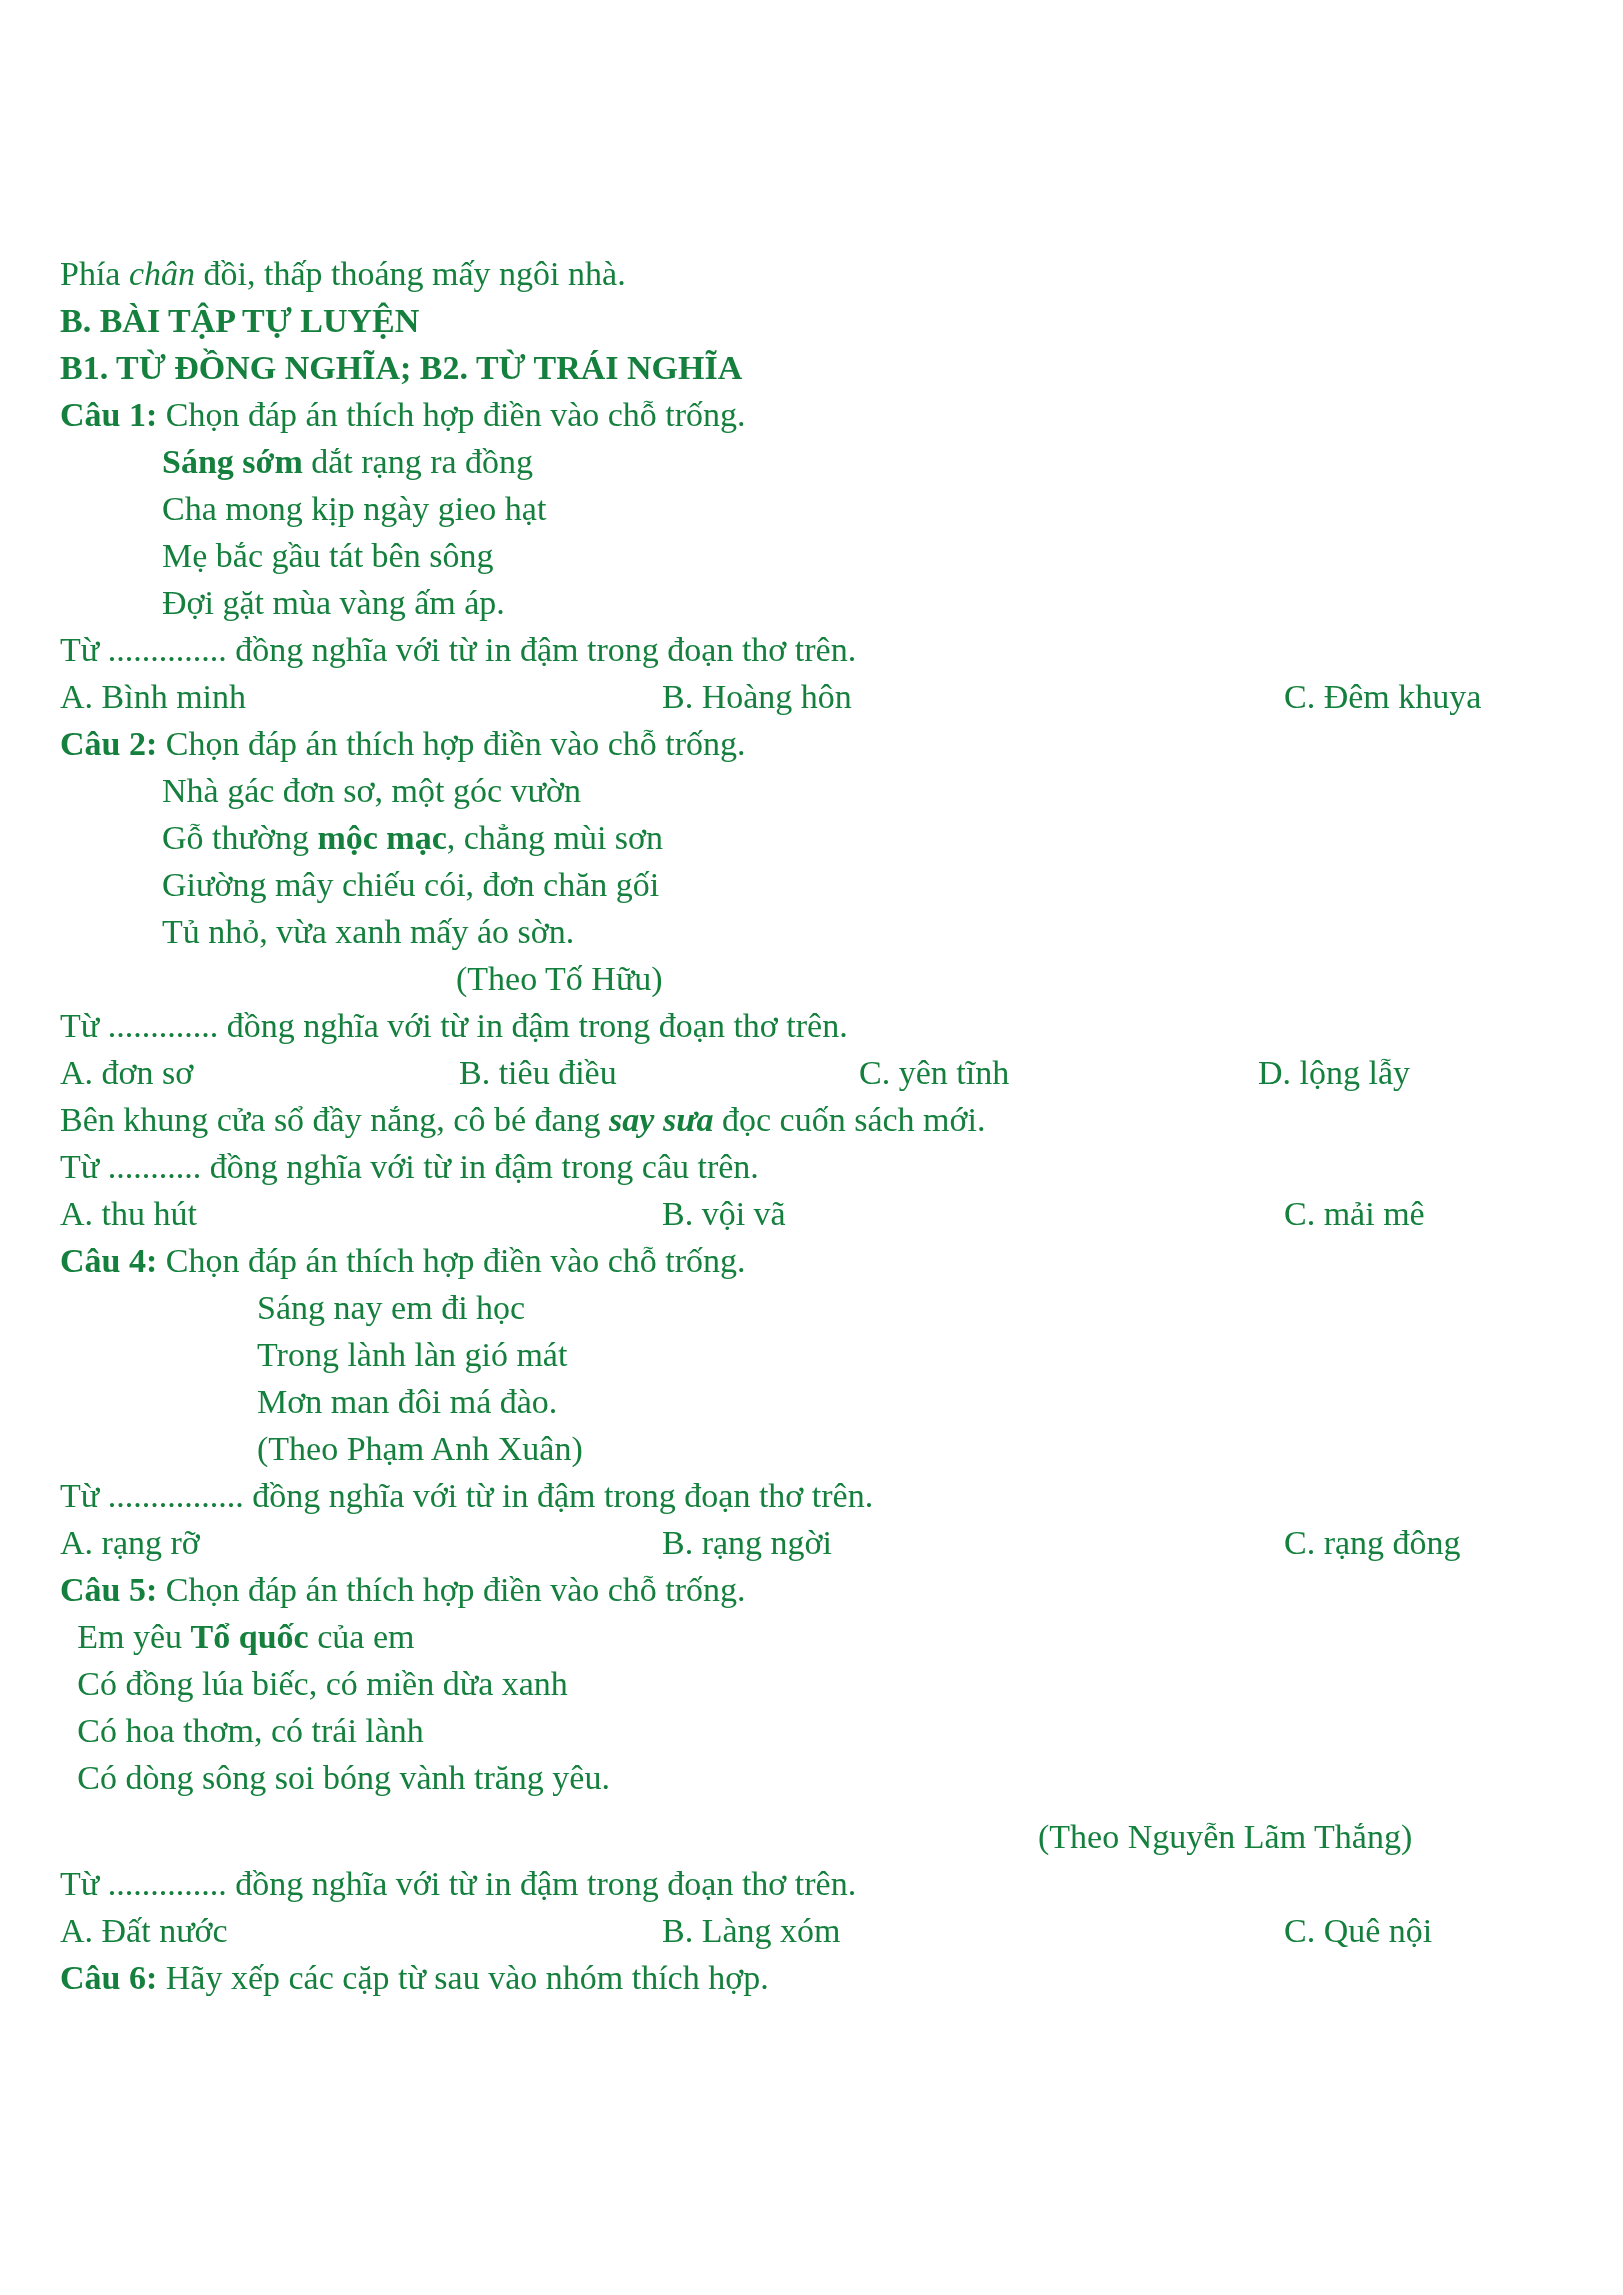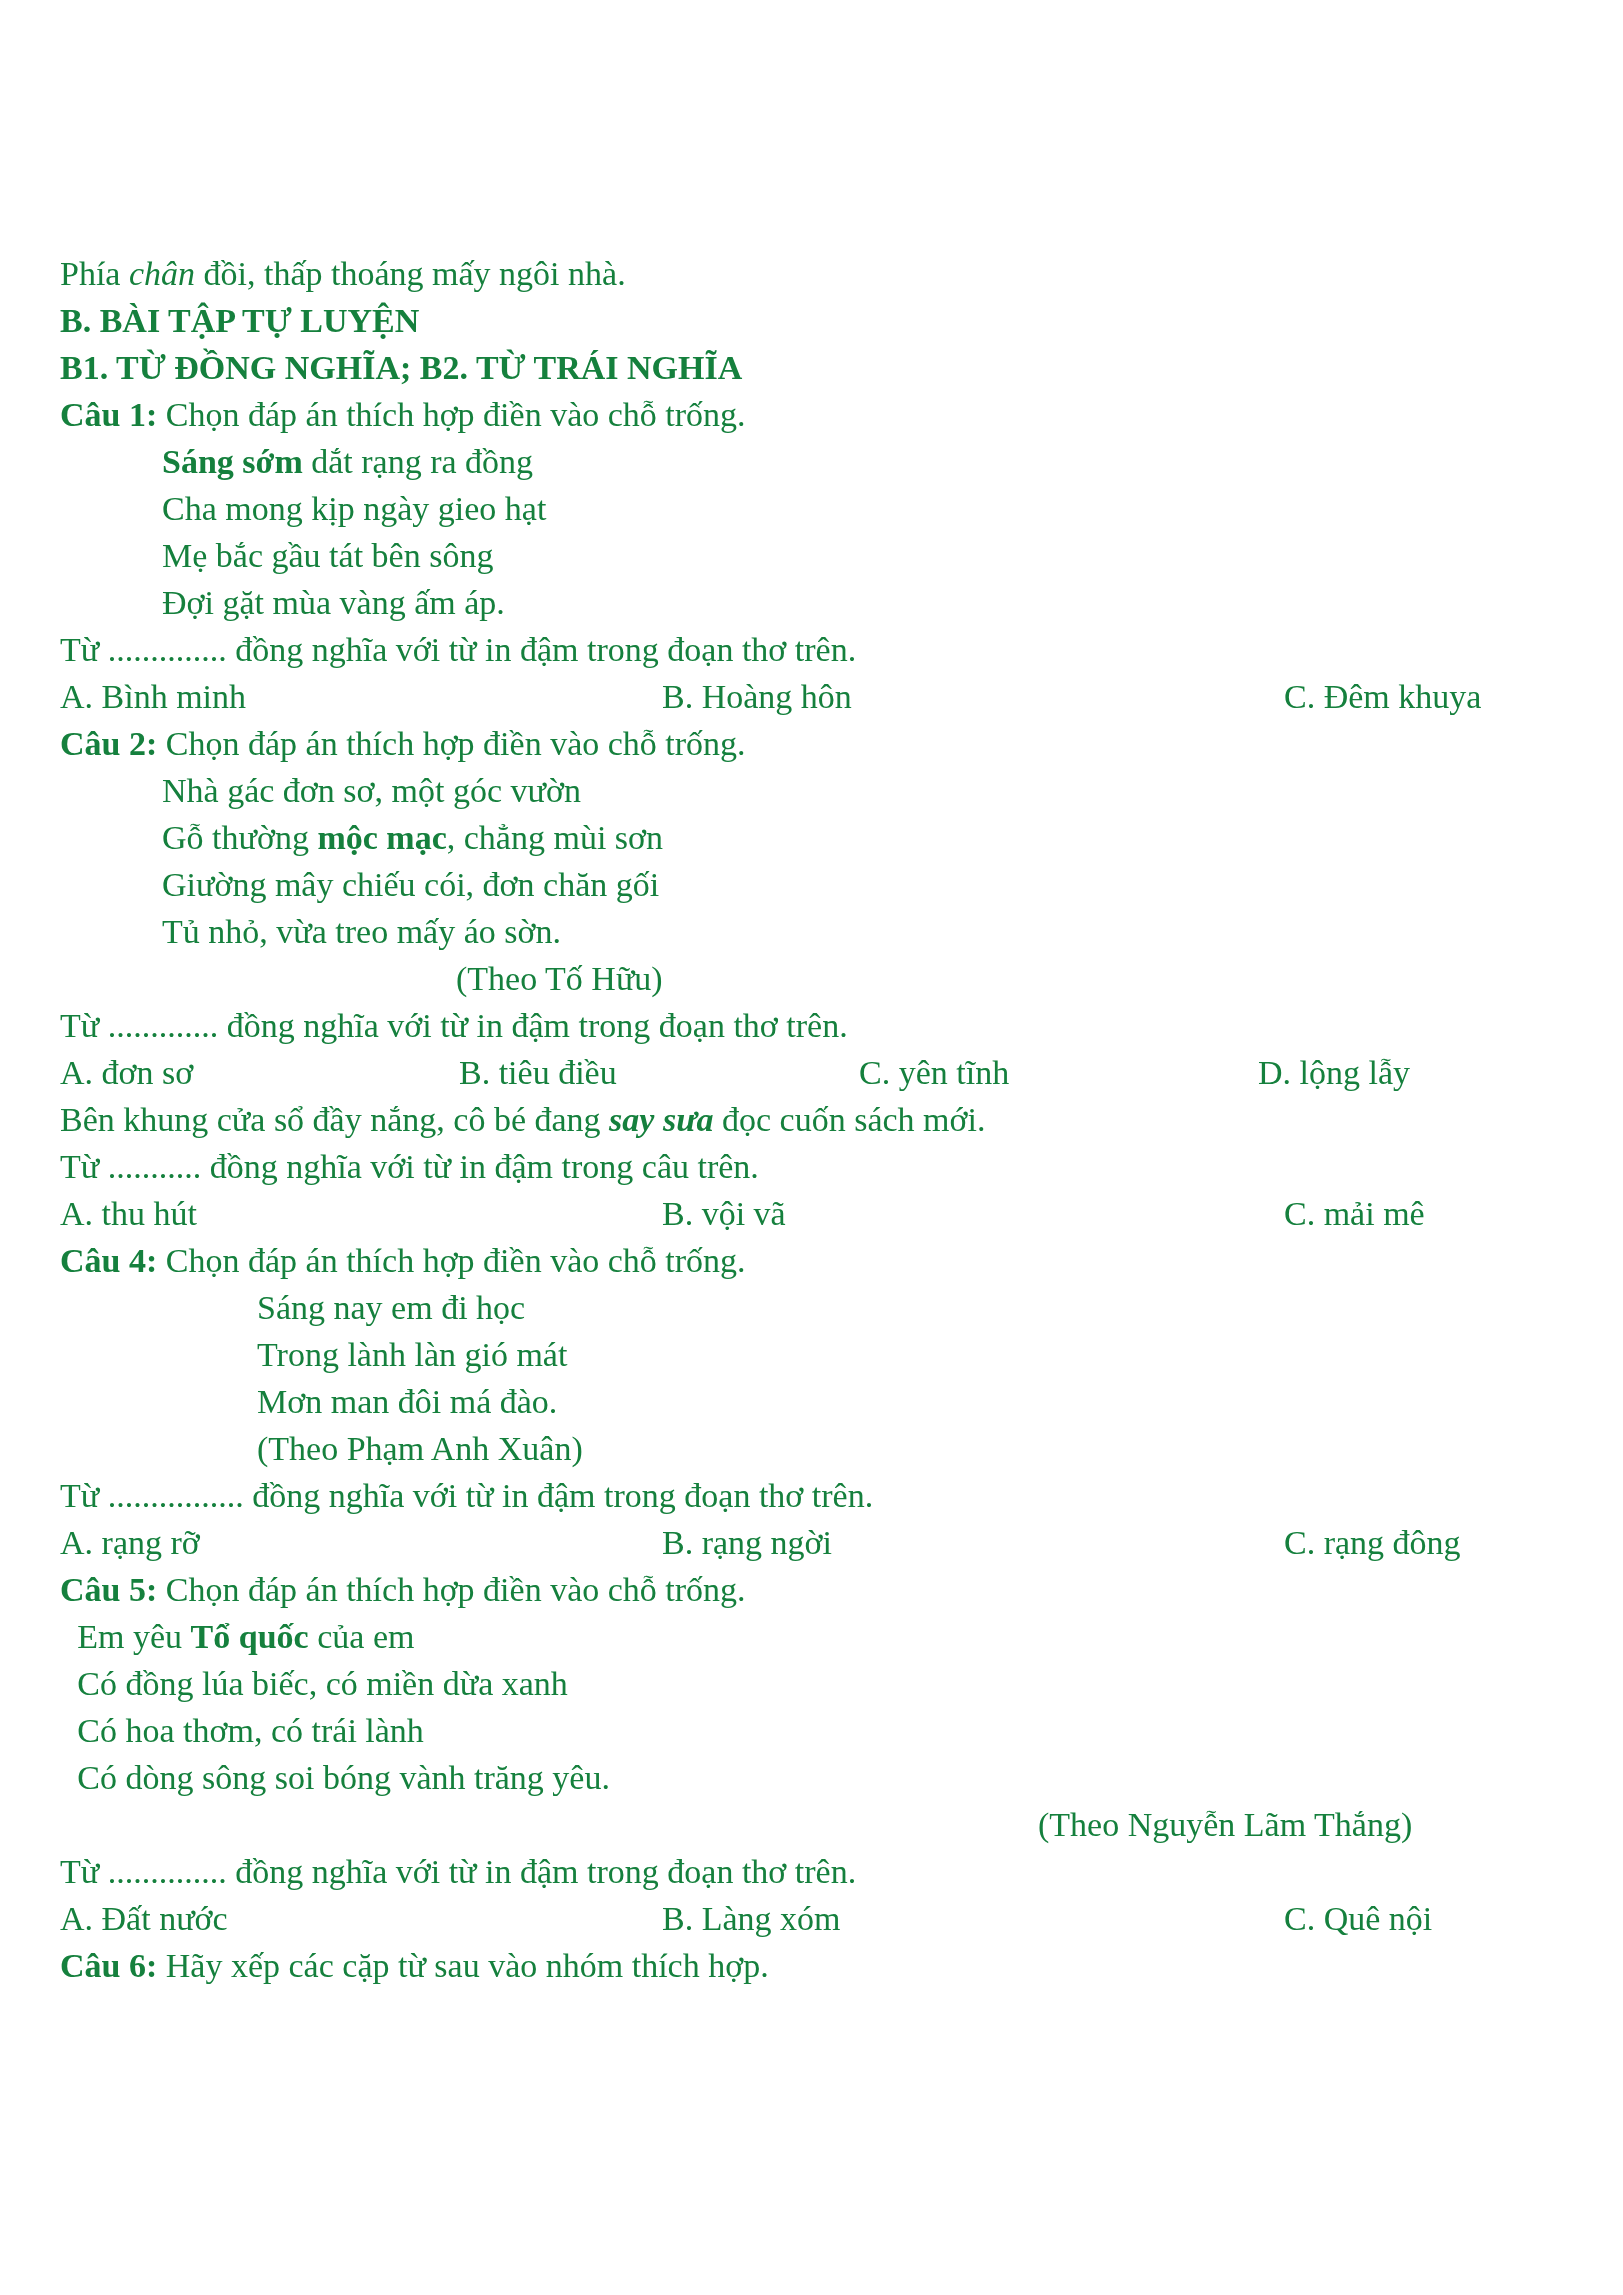--- a/index.html
+++ b/index.html
@@ -23,21 +23,21 @@
     height: 47px;
     line-height: 47px;
     white-space: pre;
   }
   .bold { font-weight: bold; }
   .bi { font-weight: bold; font-style: italic; }
   .poem  { padding-left: 102px; }   
   .poem4 { padding-left: 197px; }   
   .cite-q2 { padding-left: 396px; }
   .cite-q4 { padding-left: 197px; }
-  .cite-q5 { padding-left: 978px; }
+  .cite-q5 { padding-left: 978px; margin-top: 12px; }
   .center { padding-left: 17.3px; }
   .opts { position: relative; }
   .opts span { position: absolute; top: 0; white-space: pre; }
   .oA  { left: 0; }
   .oB3 { left: 602px; }
   .oC3 { left: 1224px; }
   .oB4 { left: 399px; }
   .oC4 { left: 799px; }
   .oD4 { left: 1198px; }
   b, i { font-size: inherit; }
@@ -58,21 +58,21 @@
     <div class="line poem">Cha mong kịp ngày gieo hạt</div>
     <div class="line poem">Mẹ bắc gầu tát bên sông</div>
     <div class="line poem">Đợi gặt mùa vàng ấm áp.</div>
     <div class="line">Từ .............. đồng nghĩa với từ in đậm trong đoạn thơ trên.</div>
     <div class="line opts"><span class="oA">A. Bình minh</span><span class="oB3">B. Hoàng hôn</span><span class="oC3">C. Đêm khuya</span></div>
 
     <div class="line"><b>Câu 2:</b><span> Chọn đáp án thích hợp điền vào chỗ trống.</span></div>
     <div class="line poem">Nhà gác đơn sơ, một góc vườn</div>
     <div class="line poem"><span>Gỗ thường </span><b>mộc mạc</b><span>, chẳng mùi sơn</span></div>
     <div class="line poem">Giường mây chiếu cói, đơn chăn gối</div>
-    <div class="line poem">Tủ nhỏ, vừa treo mấy áo sờn.</div>
+    <div class="line poem">Tủ nhỏ, vừa xanh mấy áo sờn.</div>
     <div class="line cite-q2">(Theo Tố Hữu)</div>
     <div class="line">Từ ............. đồng nghĩa với từ in đậm trong đoạn thơ trên.</div>
     <div class="line opts"><span class="oA">A. đơn sơ</span><span class="oB4">B. tiêu điều</span><span class="oC4">C. yên tĩnh</span><span class="oD4">D. lộng lẫy</span></div>
 
     <div class="line"><span>Bên khung cửa sổ đầy nắng, cô bé đang </span><span class="bi">say sưa</span><span> đọc cuốn sách mới.</span></div>
     <div class="line">Từ ........... đồng nghĩa với từ in đậm trong câu trên.</div>
     <div class="line opts"><span class="oA">A. thu hút</span><span class="oB3">B. vội vã</span><span class="oC3">C. mải mê</span></div>
 
     <div class="line"><b>Câu 4:</b><span> Chọn đáp án thích hợp điền vào chỗ trống.</span></div>
     <div class="line poem4">Sáng nay em đi học</div>

